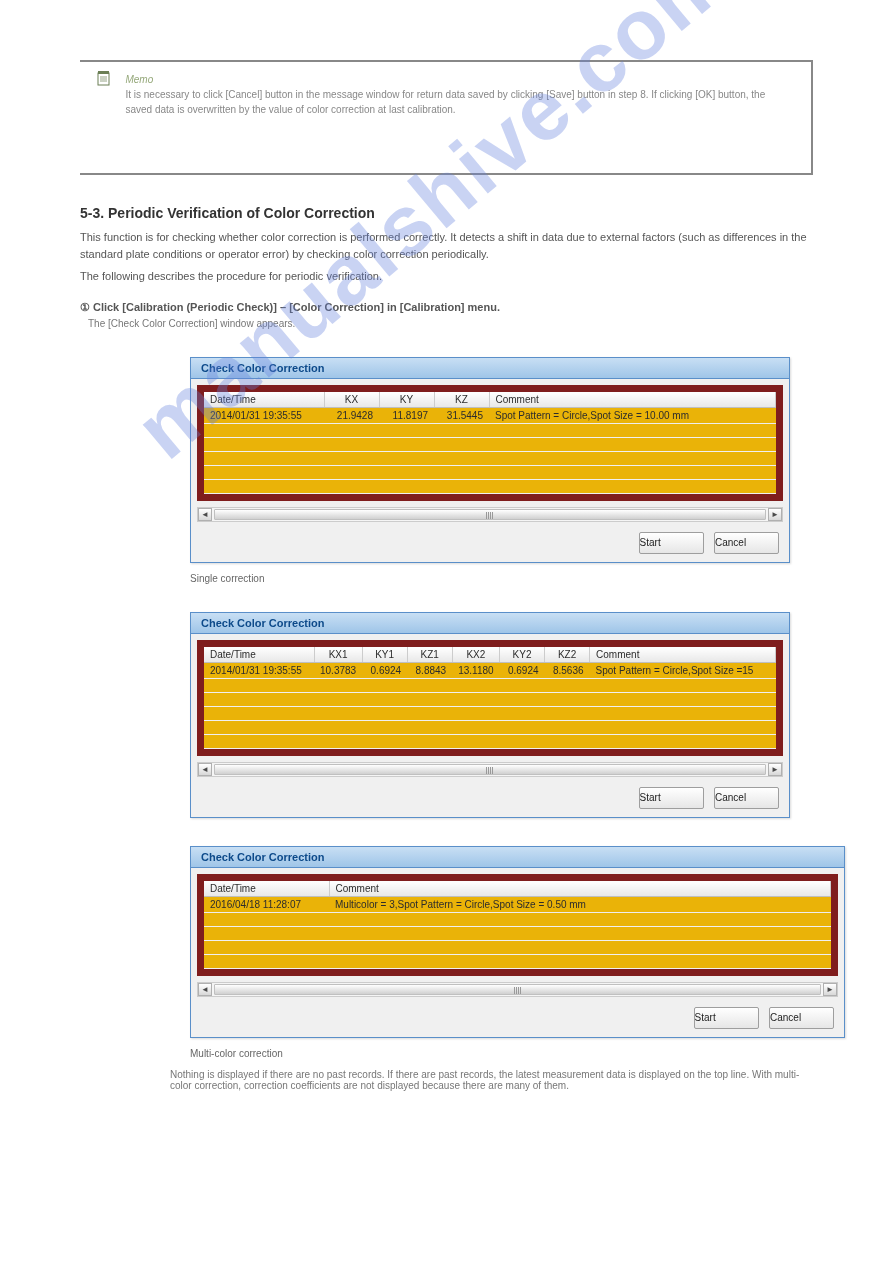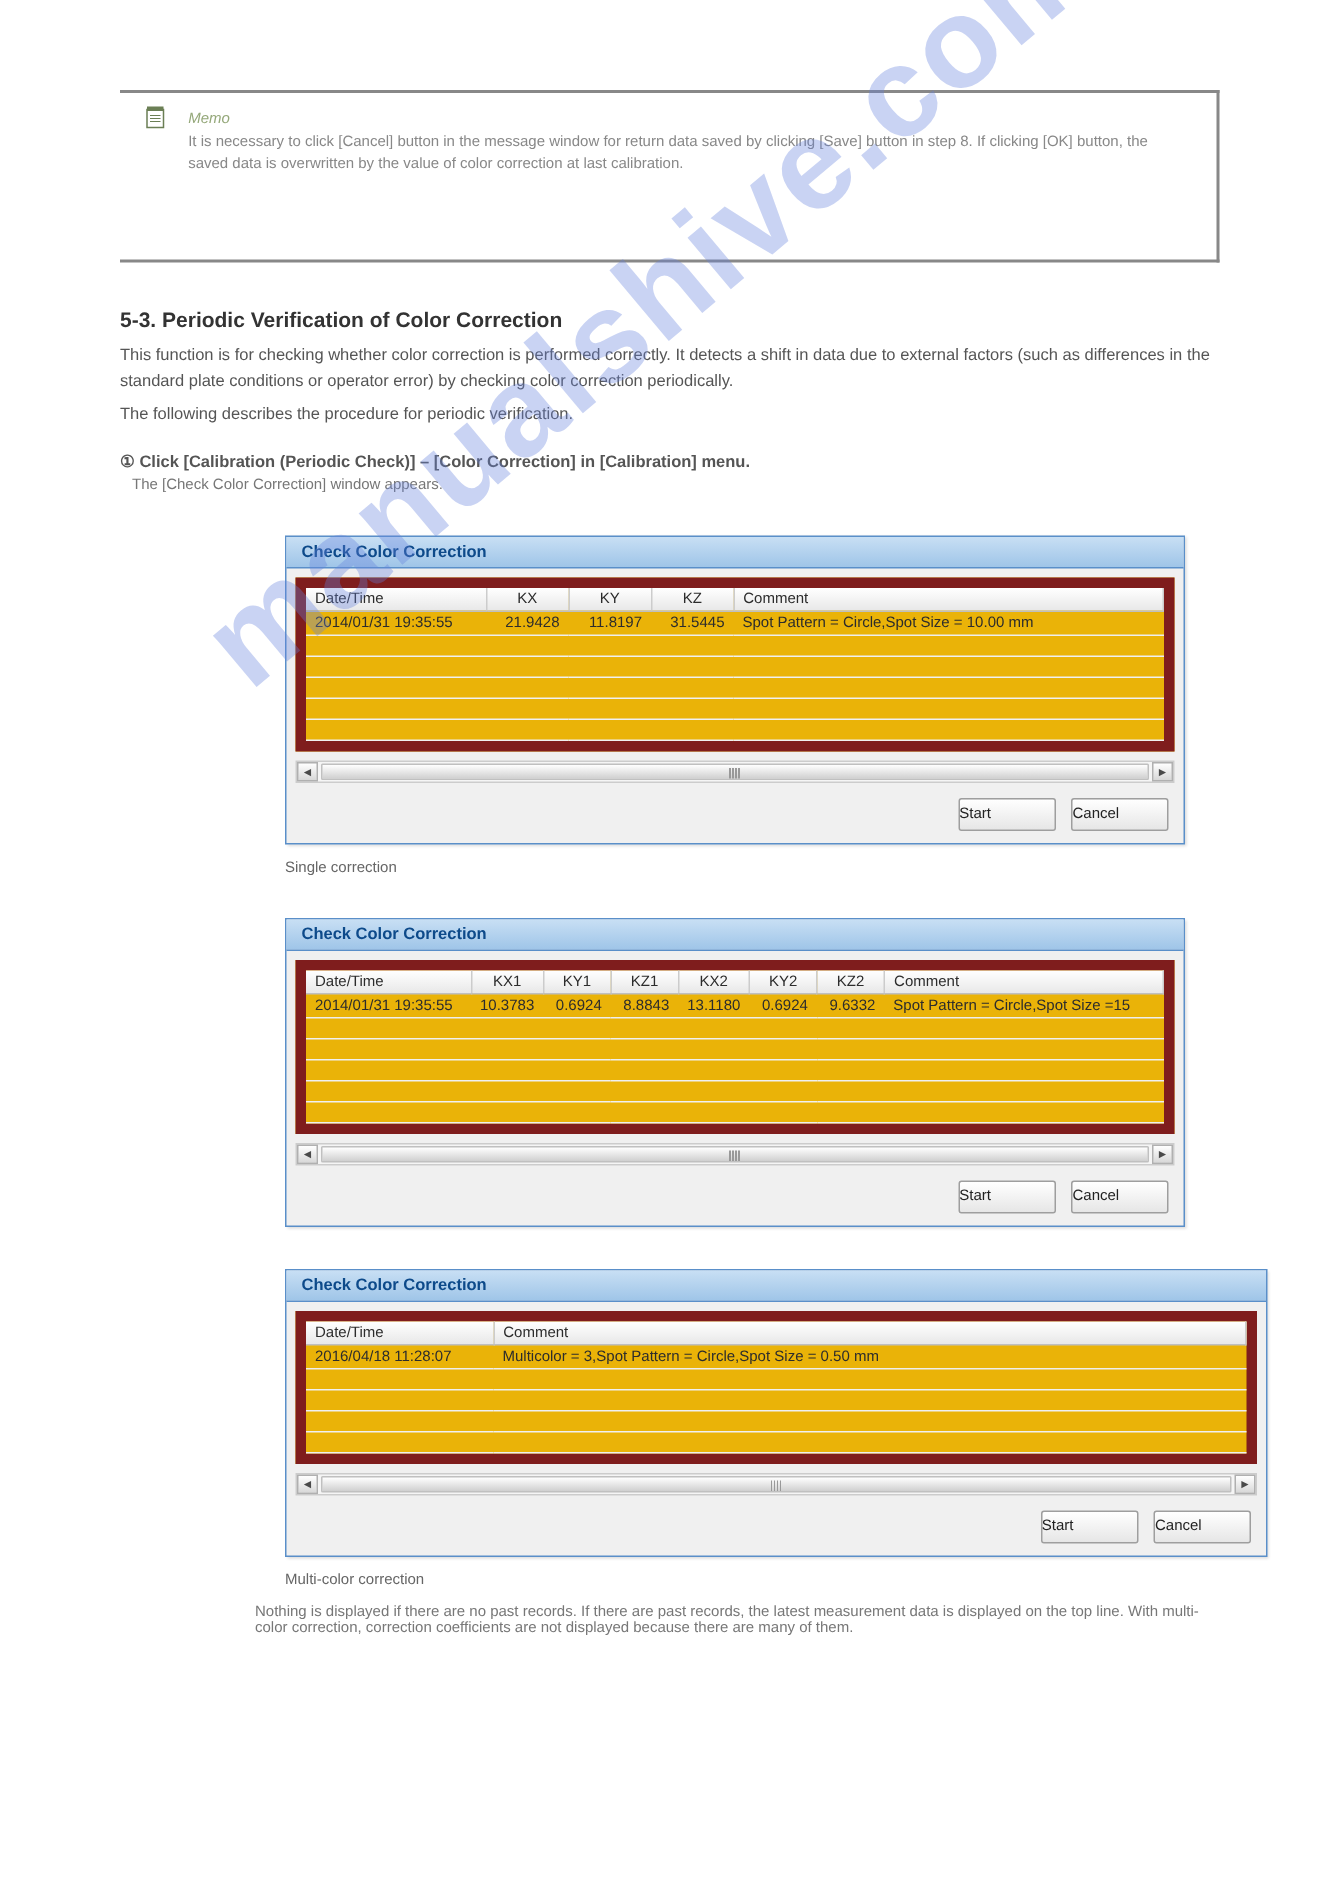--- a/index.html
+++ b/index.html
@@ -287,21 +287,21 @@
           </tr>
         </thead>
         <tbody>
           <tr>
             <td>2014/01/31 19:35:55</td>
             <td class="num">10.3783</td>
             <td class="num">0.6924</td>
             <td class="num">8.8843</td>
             <td class="num">13.1180</td>
             <td class="num">0.6924</td>
-            <td class="num">9.6332</td>
+            <td class="num">8.5636</td>
             <td>Spot Pattern = Circle,Spot Size =15</td>
           </tr>
           <tr class="empty">
               <td colspan="8"></td>
             </tr>
           <tr class="empty">
               <td colspan="8"></td>
             </tr>
           <tr class="empty">
               <td colspan="8"></td>

